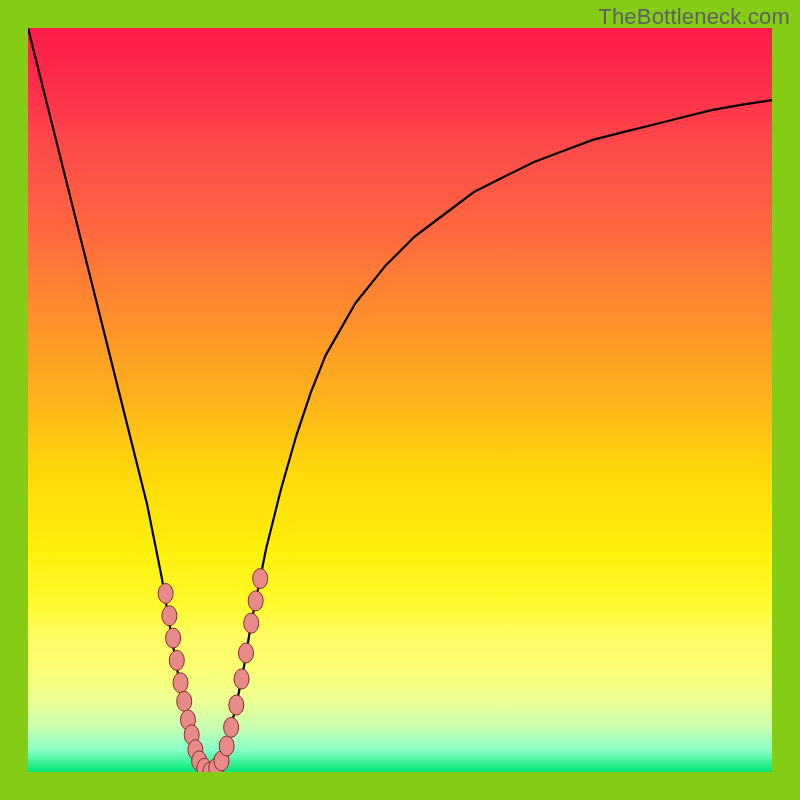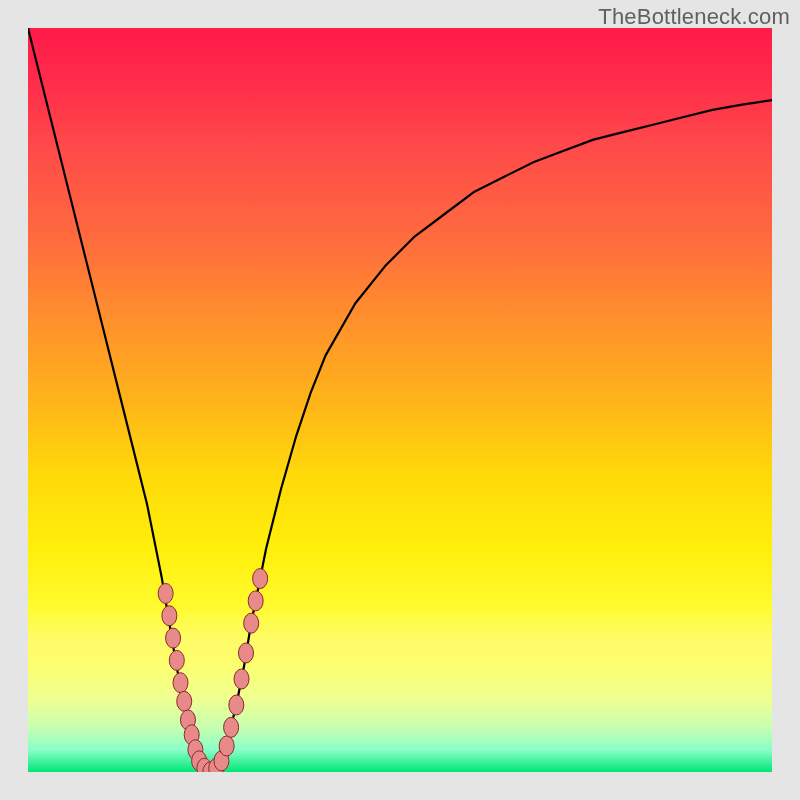--- a/index.html
+++ b/index.html
@@ -10,21 +10,21 @@
     overflow: hidden;
     background: #000;
     font-family: Arial, Helvetica, sans-serif;
   }
   .frame {
     position: absolute;
     top: 0;
     left: 0;
     width: 800px;
     height: 800px;
-    background: #e5e5e5;
+    background: #84cc16;
   }
   .plot-area {
     position: absolute;
     top: 28px;
     left: 28px;
     width: 744px;
     height: 744px;
     overflow: hidden;
   }
   .gradient-bg {

